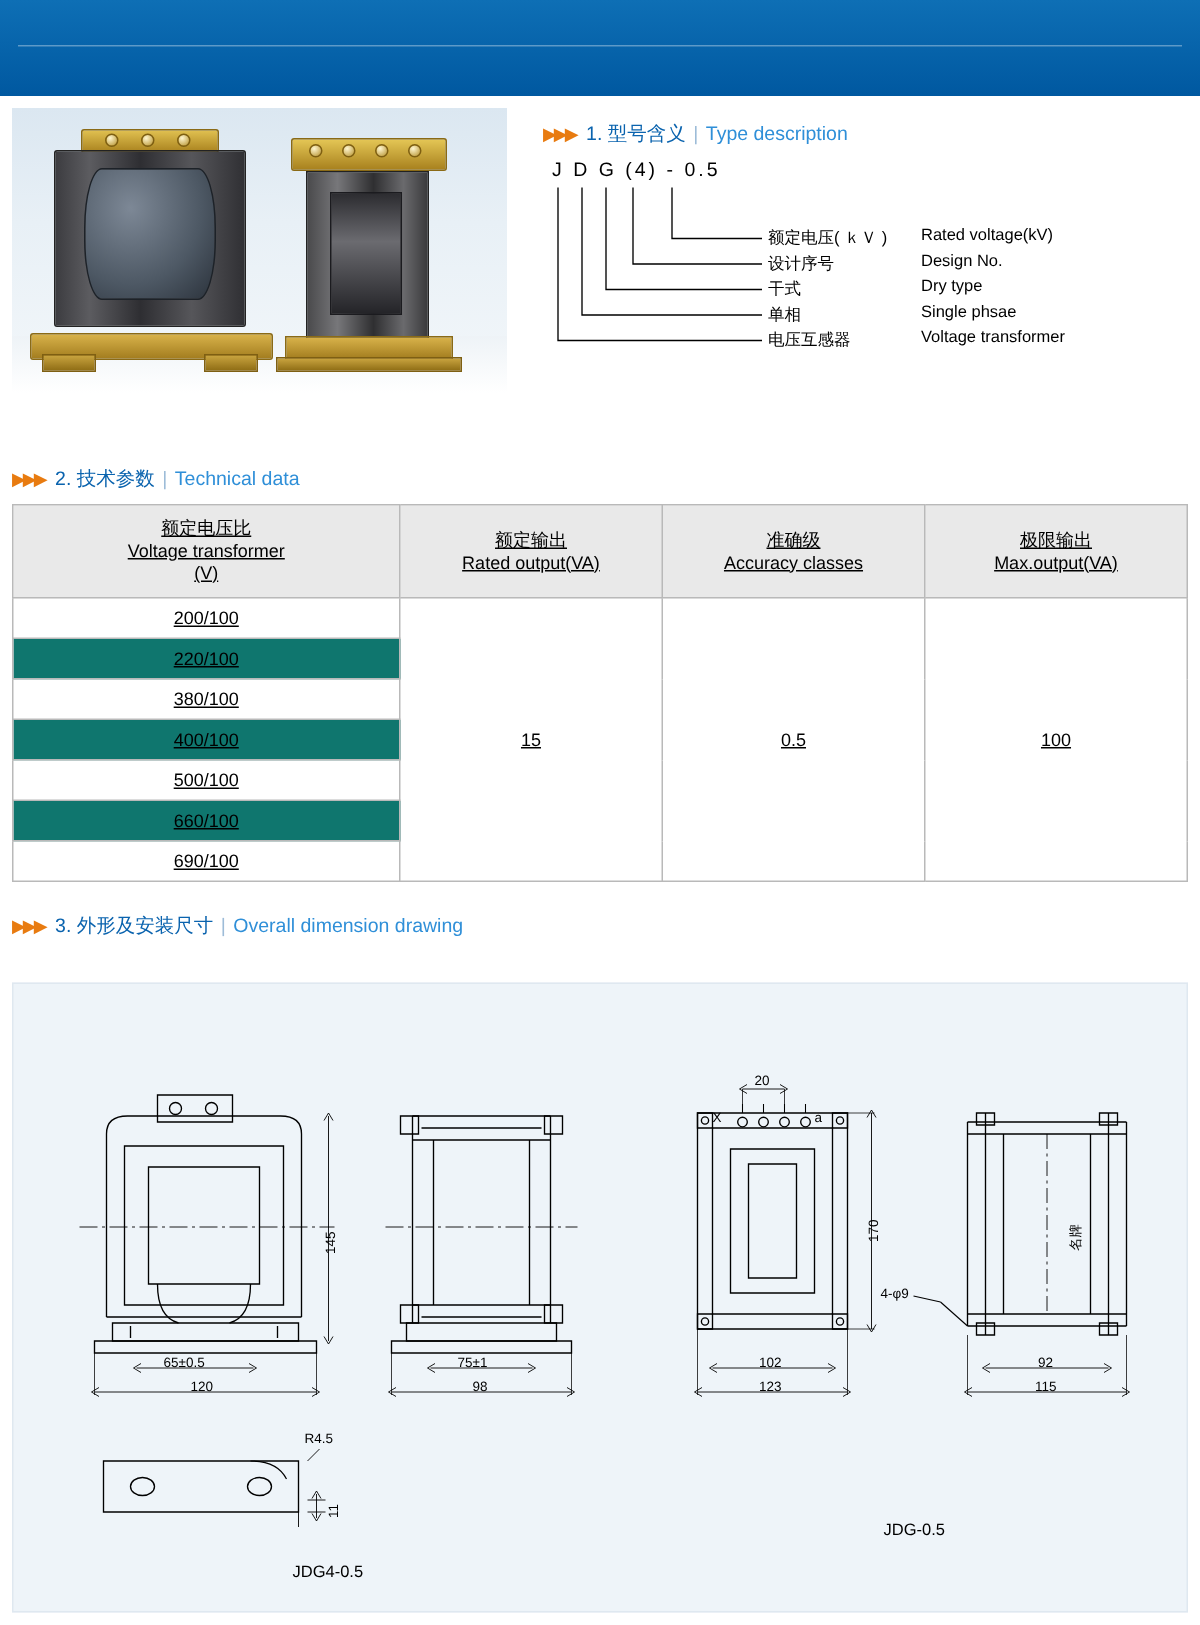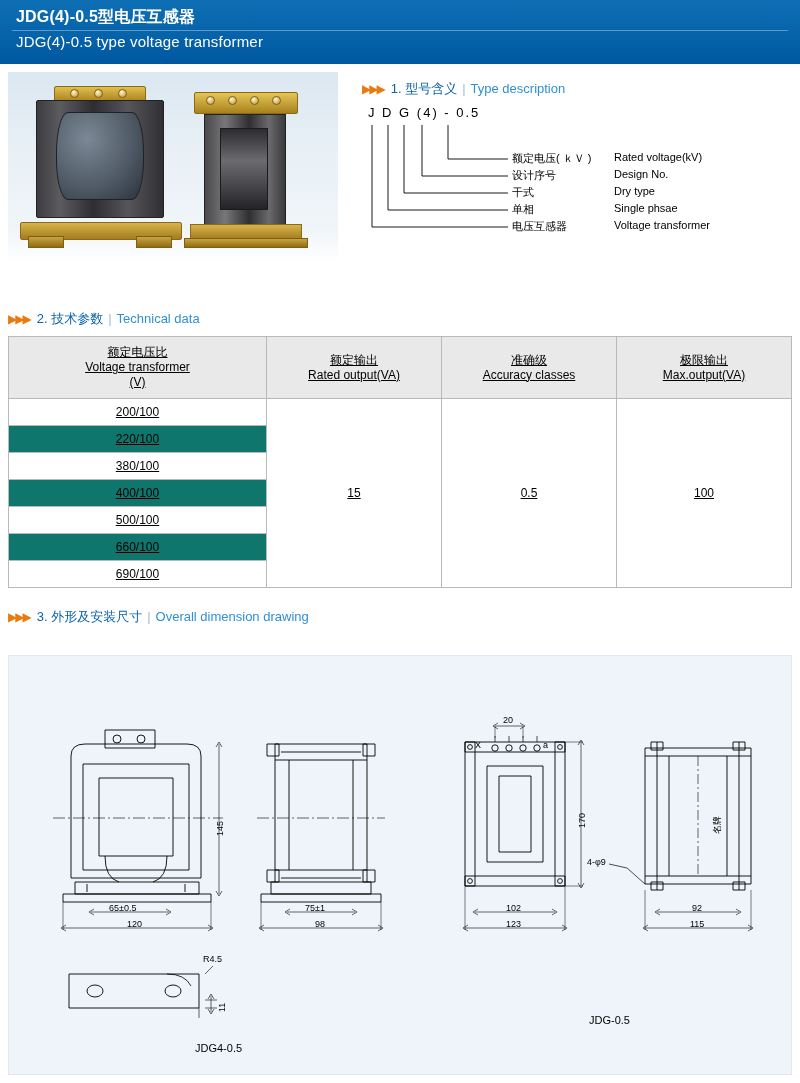--- a/index.html
+++ b/index.html
@@ -198,22 +198,20 @@
   .dim.vert {
     transform: rotate(-90deg);
     transform-origin: left top;
   }
 </style>
 </head>
 <body>
 
 <div class="header">
   <div class="rule"></div>
-  <div class="title-cn">JDG(4)-0.5型电压互感器</div>
-  <div class="title-en">JDG(4)-0.5 type voltage transformer</div>
 </div>
 
 <div class="photo">
   <div class="floor"></div>
 
   <div class="tf-l-top"></div>
   <div class="tf-l-core"></div>
   <div class="tf-l-coil"></div>
   <div class="tf-l-plate"></div>
   <div class="tf-l-foot1"></div>

